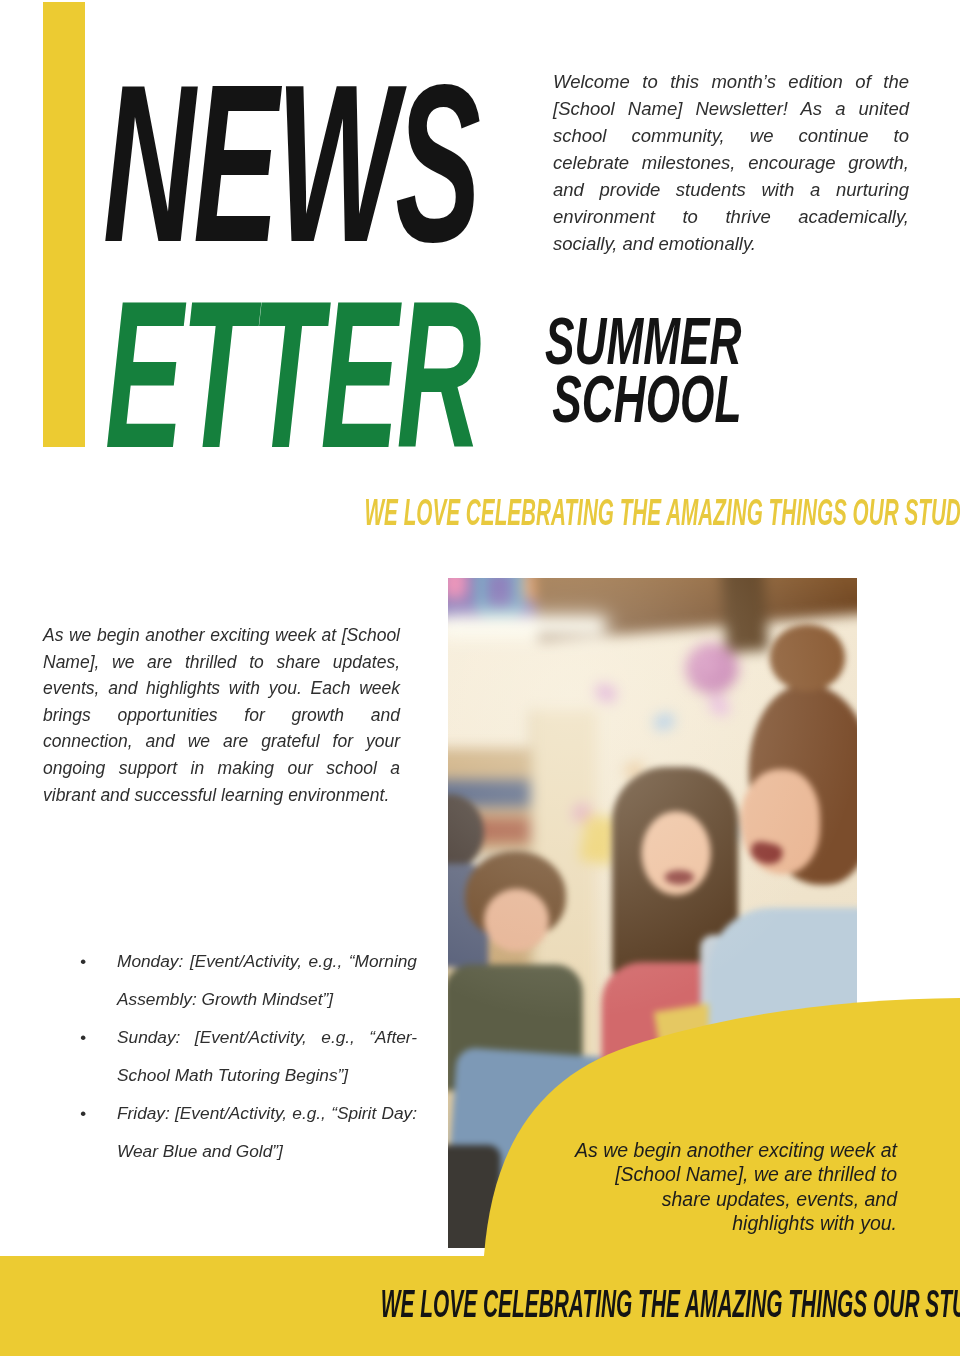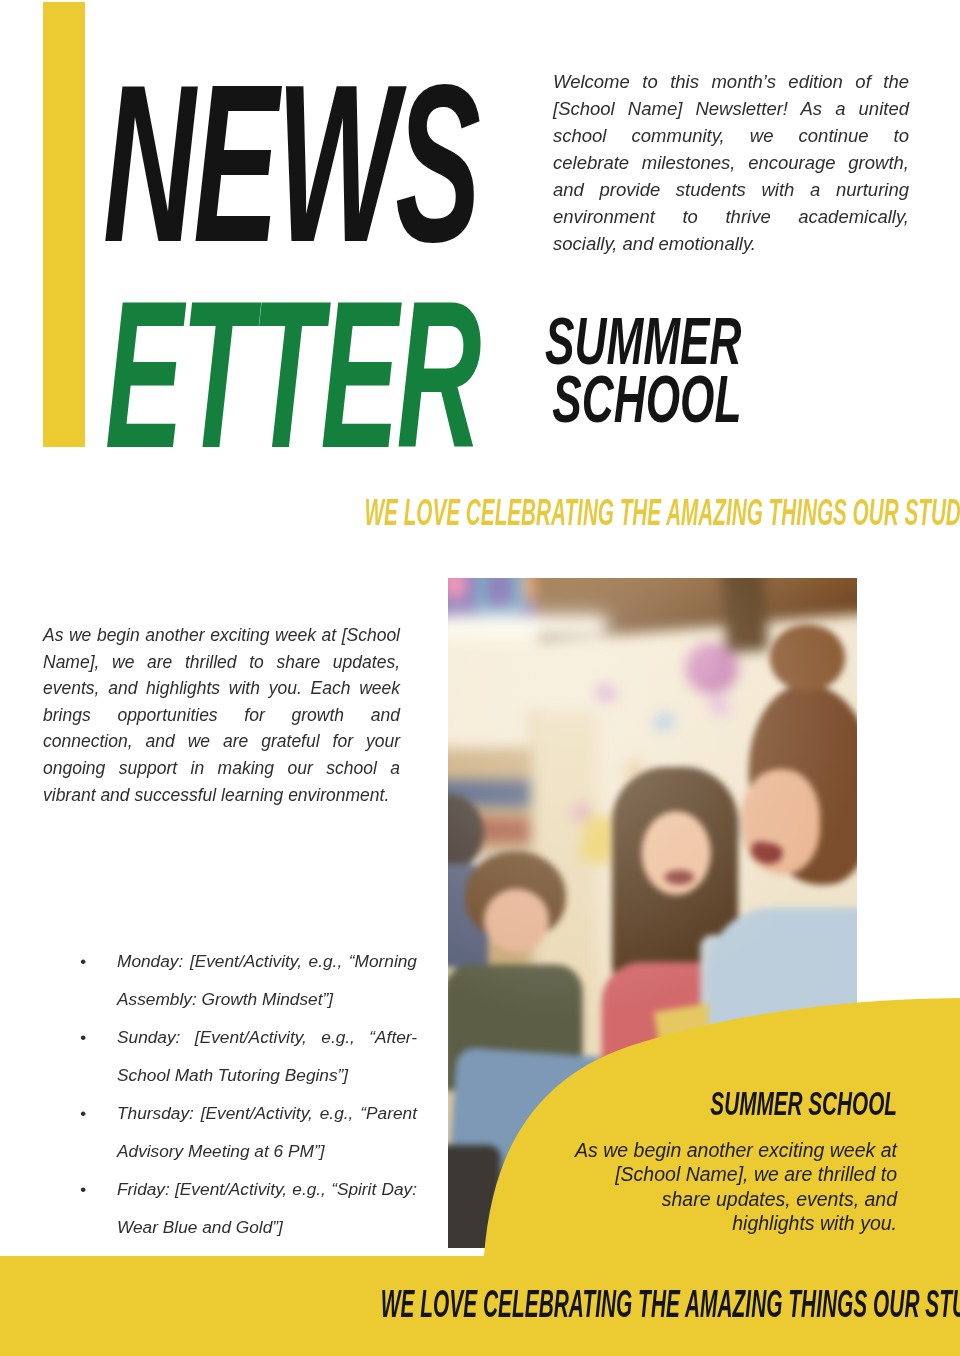--- a/index.html
+++ b/index.html
@@ -70,21 +70,20 @@
   <h2 class="sub"><span class="cx" style="--s:.67"><span>SUMMER</span><br><span>SCHOOL</span></span></h2>
 
   <p class="banner-top"><span class="cx cxc" style="--s:.56">WE LOVE CELEBRATING THE AMAZING THINGS OUR STUDENTS DO EVERY DAY!</span></p>
 
   <p class="p-principal">As we begin another exciting week at [School Name], we are thrilled to share updates, events, and highlights with you. Each week brings opportunities for growth and connection, and we are grateful for your ongoing support in making our school a vibrant and successful learning environment.</p>
 
 
   <ul class="week-list">
     <li><span>Monday:</span> <span>[Event/Activity, e.g., “Morning Assembly: Growth Mindset”]</span></li>
     <li><span>Sunday:</span> <span>[Event/Activity, e.g., “After-School Math Tutoring Begins”]</span></li>
-    <li><span>Thursday:</span> <span>[Event/Activity, e.g., “Parent Advisory Meeting at 6 PM”]</span></li>
     <li><span>Friday:</span> <span>[Event/Activity, e.g., “Spirit Day: Wear Blue and Gold”]</span></li>
   </ul>
 
   <div class="photo" title="Teacher laughing with a group of smiling students in a decorated classroom">
     <div class="ph-g bg-blur">
       <div class="ph" style="left:-6px;top:-4px;width:122px;height:58px;background:#6f5fae;border-radius:4px;"></div>
       <div class="ph" style="left:4px;top:4px;width:24px;height:32px;background:#e87fae;border-radius:8px;"></div>
       <div class="ph" style="left:38px;top:2px;width:28px;height:36px;border:7px solid #54b8c4;border-radius:10px;"></div>
       <div class="ph" style="left:82px;top:4px;width:26px;height:34px;background:#ef9a5a;border-radius:8px;"></div>
       <div class="ph" style="left:92px;top:-18px;width:345px;height:80px;background:linear-gradient(180deg,#9a6a38,#6e4522);transform:rotate(-5deg);"></div>
@@ -134,20 +133,19 @@
       <div class="ph" style="left:298px;top:268px;width:30px;height:20px;background:#8a3530;border-radius:40% 40% 60% 60%;transform:rotate(12deg);"></div>
       <div class="ph" style="left:258px;top:330px;width:156px;height:345px;background:#bccedb;border-radius:60px 14px 0 0;"></div>
     </div>
     <div class="ph-glow"></div>
   </div>
 
   <svg class="blob-svg" width="960" height="1356" viewBox="0 0 960 1356">
     <path d="M484 1256 C492 1150 535 1078 630 1046 C735 1012 850 999 960 998 L960 1256 Z" fill="#ECCB32"></path>
   </svg>
 
-  <h3 class="blob-h"><span class="cx cxr" style="--s:.61">SUMMER SCHOOL</span></h3>
   <p class="blob-p">As we begin another exciting week at [School Name], we are thrilled to share updates, events, and highlights with you.</p>
 
   <div class="banner-bottom">
     <div class="in"><span class="cx cxc" style="--s:.55">WE LOVE CELEBRATING THE AMAZING THINGS OUR STUDENTS DO EVERY DAY!</span></div>
   </div>
 
 </div>
 
 </body></html>

